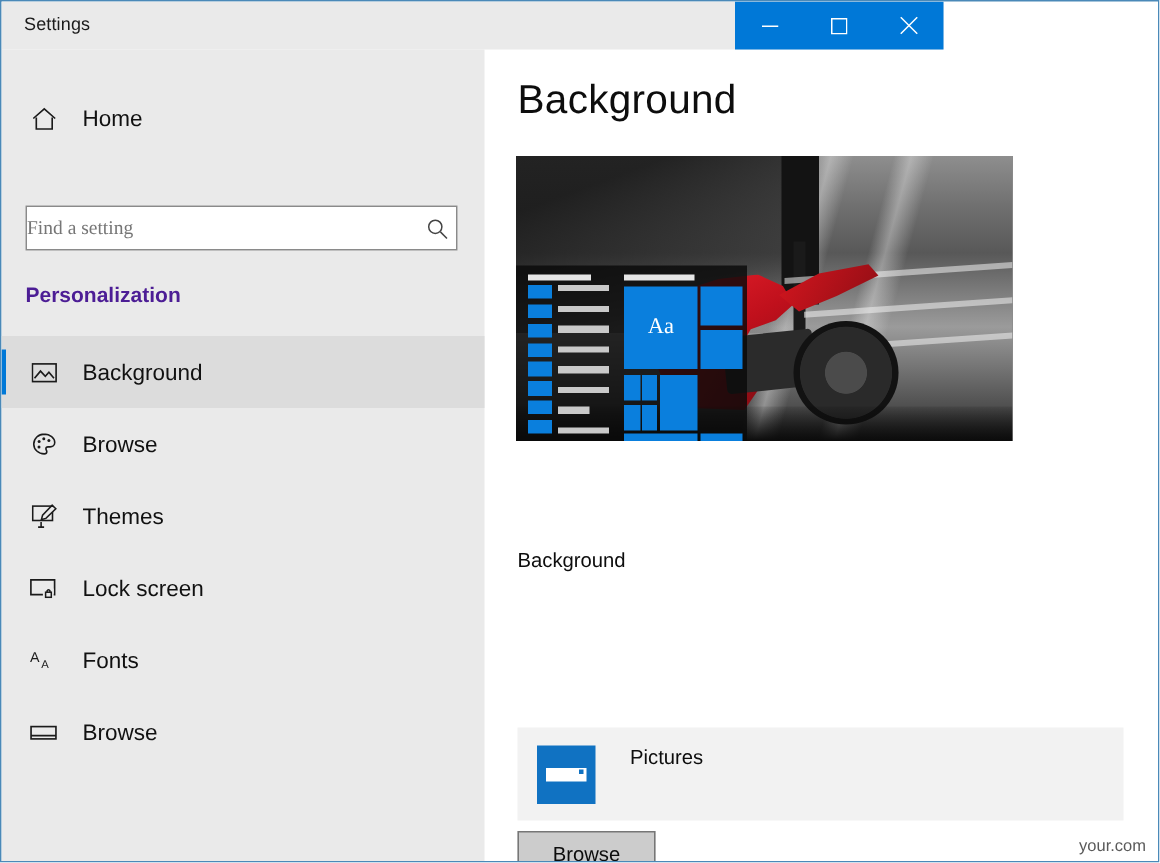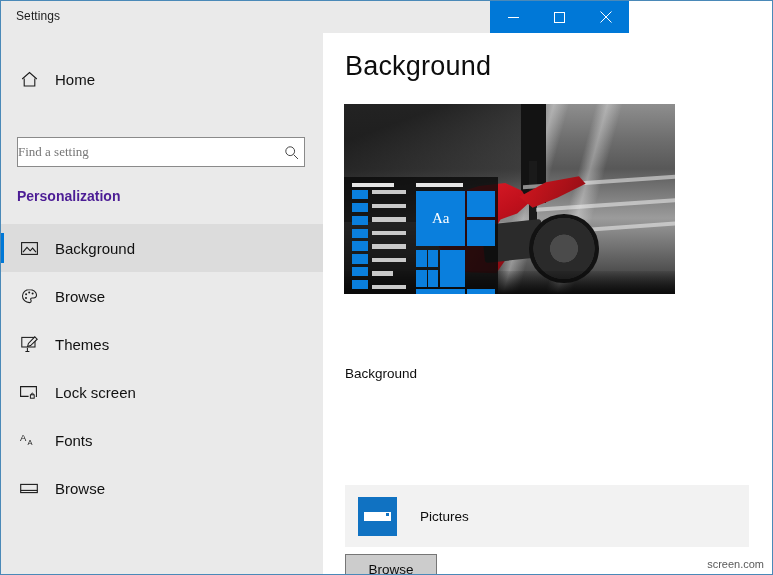--- a/index.html
+++ b/index.html
@@ -662,27 +662,27 @@
           <div class="pv-tile" style="left:65%; top:99%; width:35%; height:14%;"></div>
         </div>
       </div>
     </div>
 
     <div class="field-label label-background">Background</div>
 
 
 
     <div class="album-panel">
-      <div class="album-item" style="display:flex;align-items:center;width:100%;">
+      <div class="album-item" style="display:flex;width:100%;">
         <span class="album-thumb">
           <span class="bar"></span>
             <span class="dot"></span>
         </span>
         <span class="album-name">Pictures</span>
       </div>
     </div>
 
     <button class="browse-btn">Browse</button>
 
   </div>
 
-  <div class="watermark">screen.com</div>
+  <div class="watermark">your.com</div>
 </div>
 
 </body></html>

